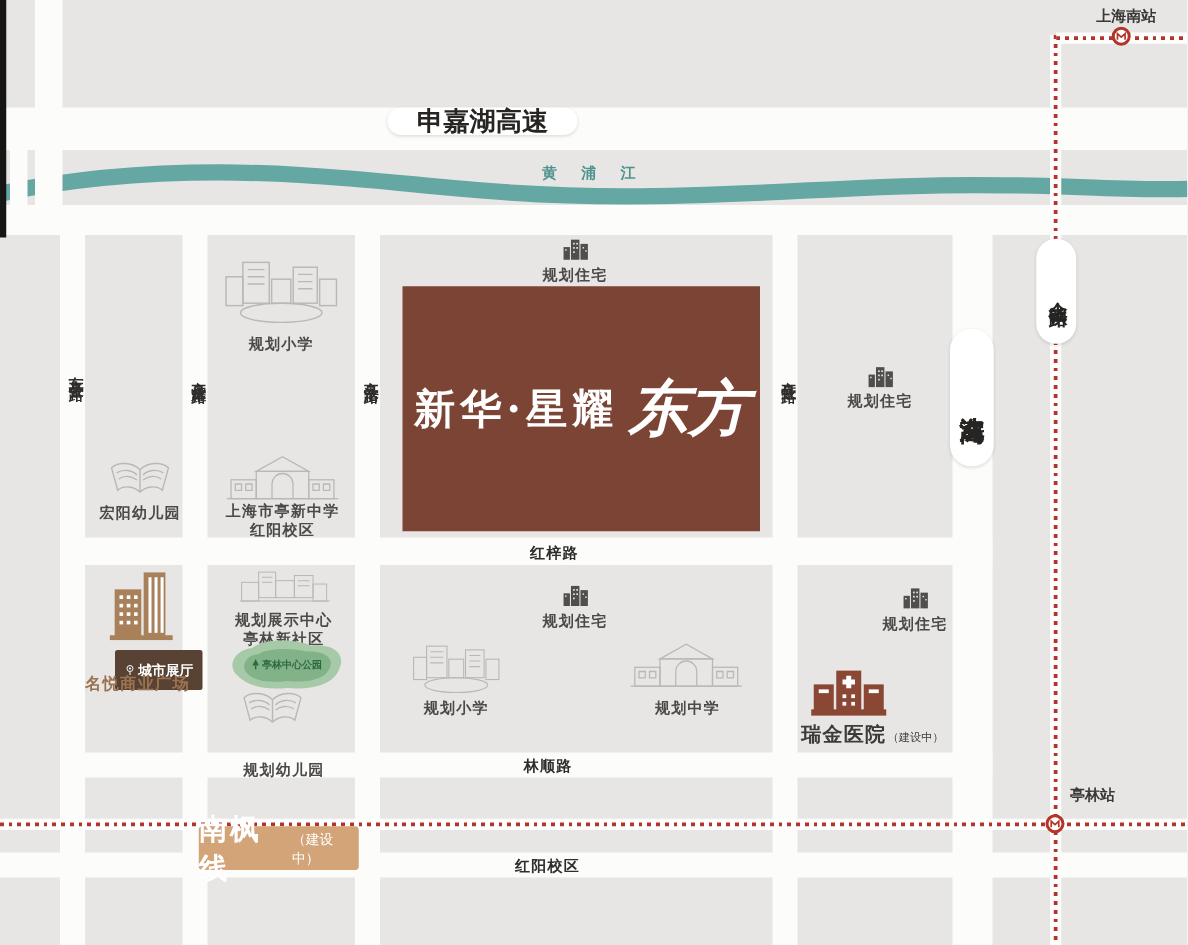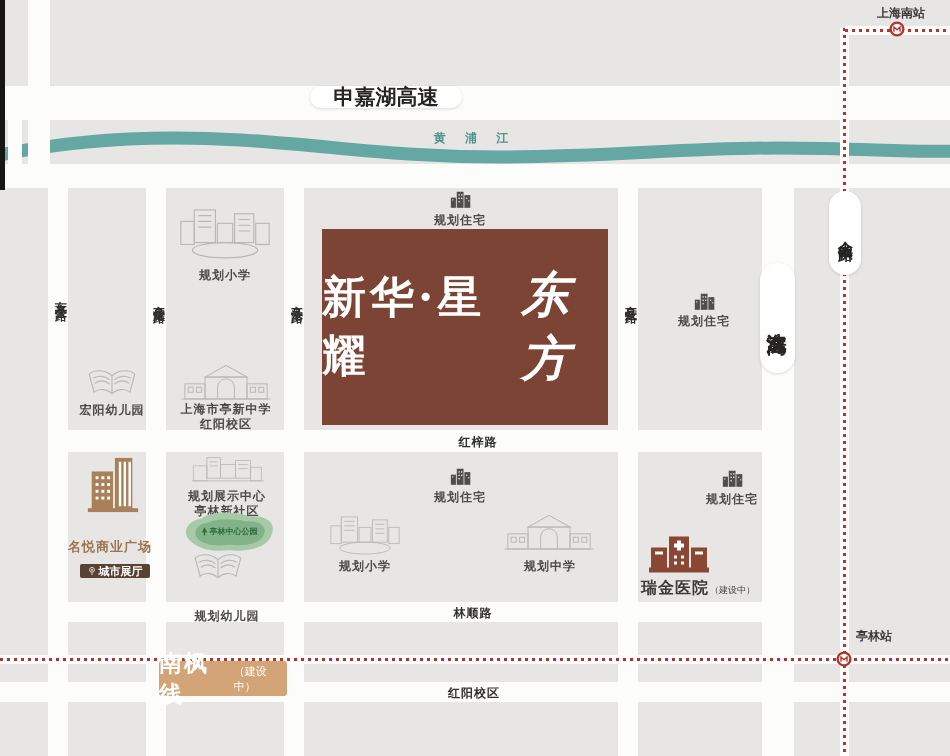--- a/index.html
+++ b/index.html
@@ -11,34 +11,34 @@
   .rail{position:absolute;background:#fdfdfd;z-index:4;}
   .rail .dash-h{position:absolute;left:0;top:3px;width:100%;height:2.5px;
     background:repeating-linear-gradient(90deg,#b5342a 0 3px,transparent 3px 7px);}
   .rail .dash-v{position:absolute;top:0;left:3px;height:100%;width:2.5px;
     background:repeating-linear-gradient(180deg,#b5342a 0 3px,transparent 3px 7px);}
   .pill{position:absolute;background:#fff;border-radius:17px;z-index:5;
     display:flex;align-items:center;justify-content:center;color:#262523;font-weight:bold;
     box-shadow:0 1px 3px rgba(0,0,0,.14);}
   .pill.vert{writing-mode:vertical-rl;text-orientation:upright;}
   .rlabel{position:absolute;z-index:5;font-size:12px;font-weight:bold;color:#2f2e2c;
-    letter-spacing:1px;text-align:center;margin-left:24px;}
+    letter-spacing:1px;text-align:left;}
   .vlabel{position:absolute;z-index:5;font-size:12px;font-weight:bold;color:#2f2e2c;
     writing-mode:vertical-rl;text-orientation:upright;letter-spacing:3px;}
   .river-label{position:absolute;z-index:5;font-size:12px;font-weight:bold;color:#4f938e;
     letter-spacing:8px;text-align:center;}
   .poi-label{position:absolute;z-index:6;font-size:12px;color:#4b4a48;letter-spacing:1px;
     text-align:center;line-height:15px;font-weight:600;}
   .poi-icon{position:absolute;z-index:6;}
   .sk{color:#b9b8b6;}
   .res{color:#4f4e4c;}
   .property{position:absolute;left:322px;top:229px;width:286px;height:196px;z-index:5;
     background:#7c4435;display:flex;align-items:center;justify-content:center;}
   .property .t1{font-family:"DejaVu Serif","Liberation Serif",serif;color:#fff;
-    font-size:44px;font-weight:600;letter-spacing:4px;}
+    font-size:33px;font-weight:600;letter-spacing:4px;}
   .property .t2{font-family:"DejaVu Serif","Liberation Serif",serif;color:#fff;
     font-size:48px;font-weight:bold;font-style:italic;margin-left:8px;}
   .badge-hall{position:absolute;z-index:7;background:#574233;border-radius:2px;
     display:flex;align-items:center;justify-content:center;gap:3px;color:#fff;
     font-size:11px;font-weight:bold;}
   .mingyue-label{position:absolute;z-index:7;color:#9b7350;font-size:13px;font-weight:bold;
     letter-spacing:1px;text-align:center;}
   .hosp-label{position:absolute;z-index:7;display:flex;align-items:baseline;justify-content:center;
     color:#3c3b39;}
   .hosp-label .main{font-size:16px;font-weight:bold;letter-spacing:1px;}
@@ -351,21 +351,21 @@
           <rect x="24" y="37" width="3" height="3"></rect>
           <rect x="12" y="44" width="3" height="3"></rect>
           <rect x="18" y="44" width="3" height="3"></rect>
           <rect x="24" y="44" width="3" height="3"></rect>
           <rect x="36" y="8" width="2.5" height="46"></rect>
           <rect x="41" y="8" width="2.5" height="46"></rect>
           <rect x="46" y="8" width="2.5" height="46"></rect>
         </g>
       </svg>
   </span>
-  <div class="badge-hall" style="left:80px;top:520px;width:70px;height:14px;margin-top:44px;">
+  <div class="badge-hall" style="left:92px;top:520px;width:70px;height:32px;">
     <svg viewBox="0 0 10 12" width="8" height="10">
         <circle cx="5" cy="4.5" r="3" fill="none" stroke="#fff" stroke-width="1"></circle>
         <circle cx="5" cy="4.5" r="1.1" fill="#fff"></circle>
         <path d="M5 7.8 L5 11" stroke="#fff" stroke-width="1"></path>
       </svg>
     <span>城市展厅</span>
   </div>
   <div class="mingyue-label" style="left:50px;top:538px;width:120px;">名悦商业广场</div>
 
   <div class="nanfeng-badge">

